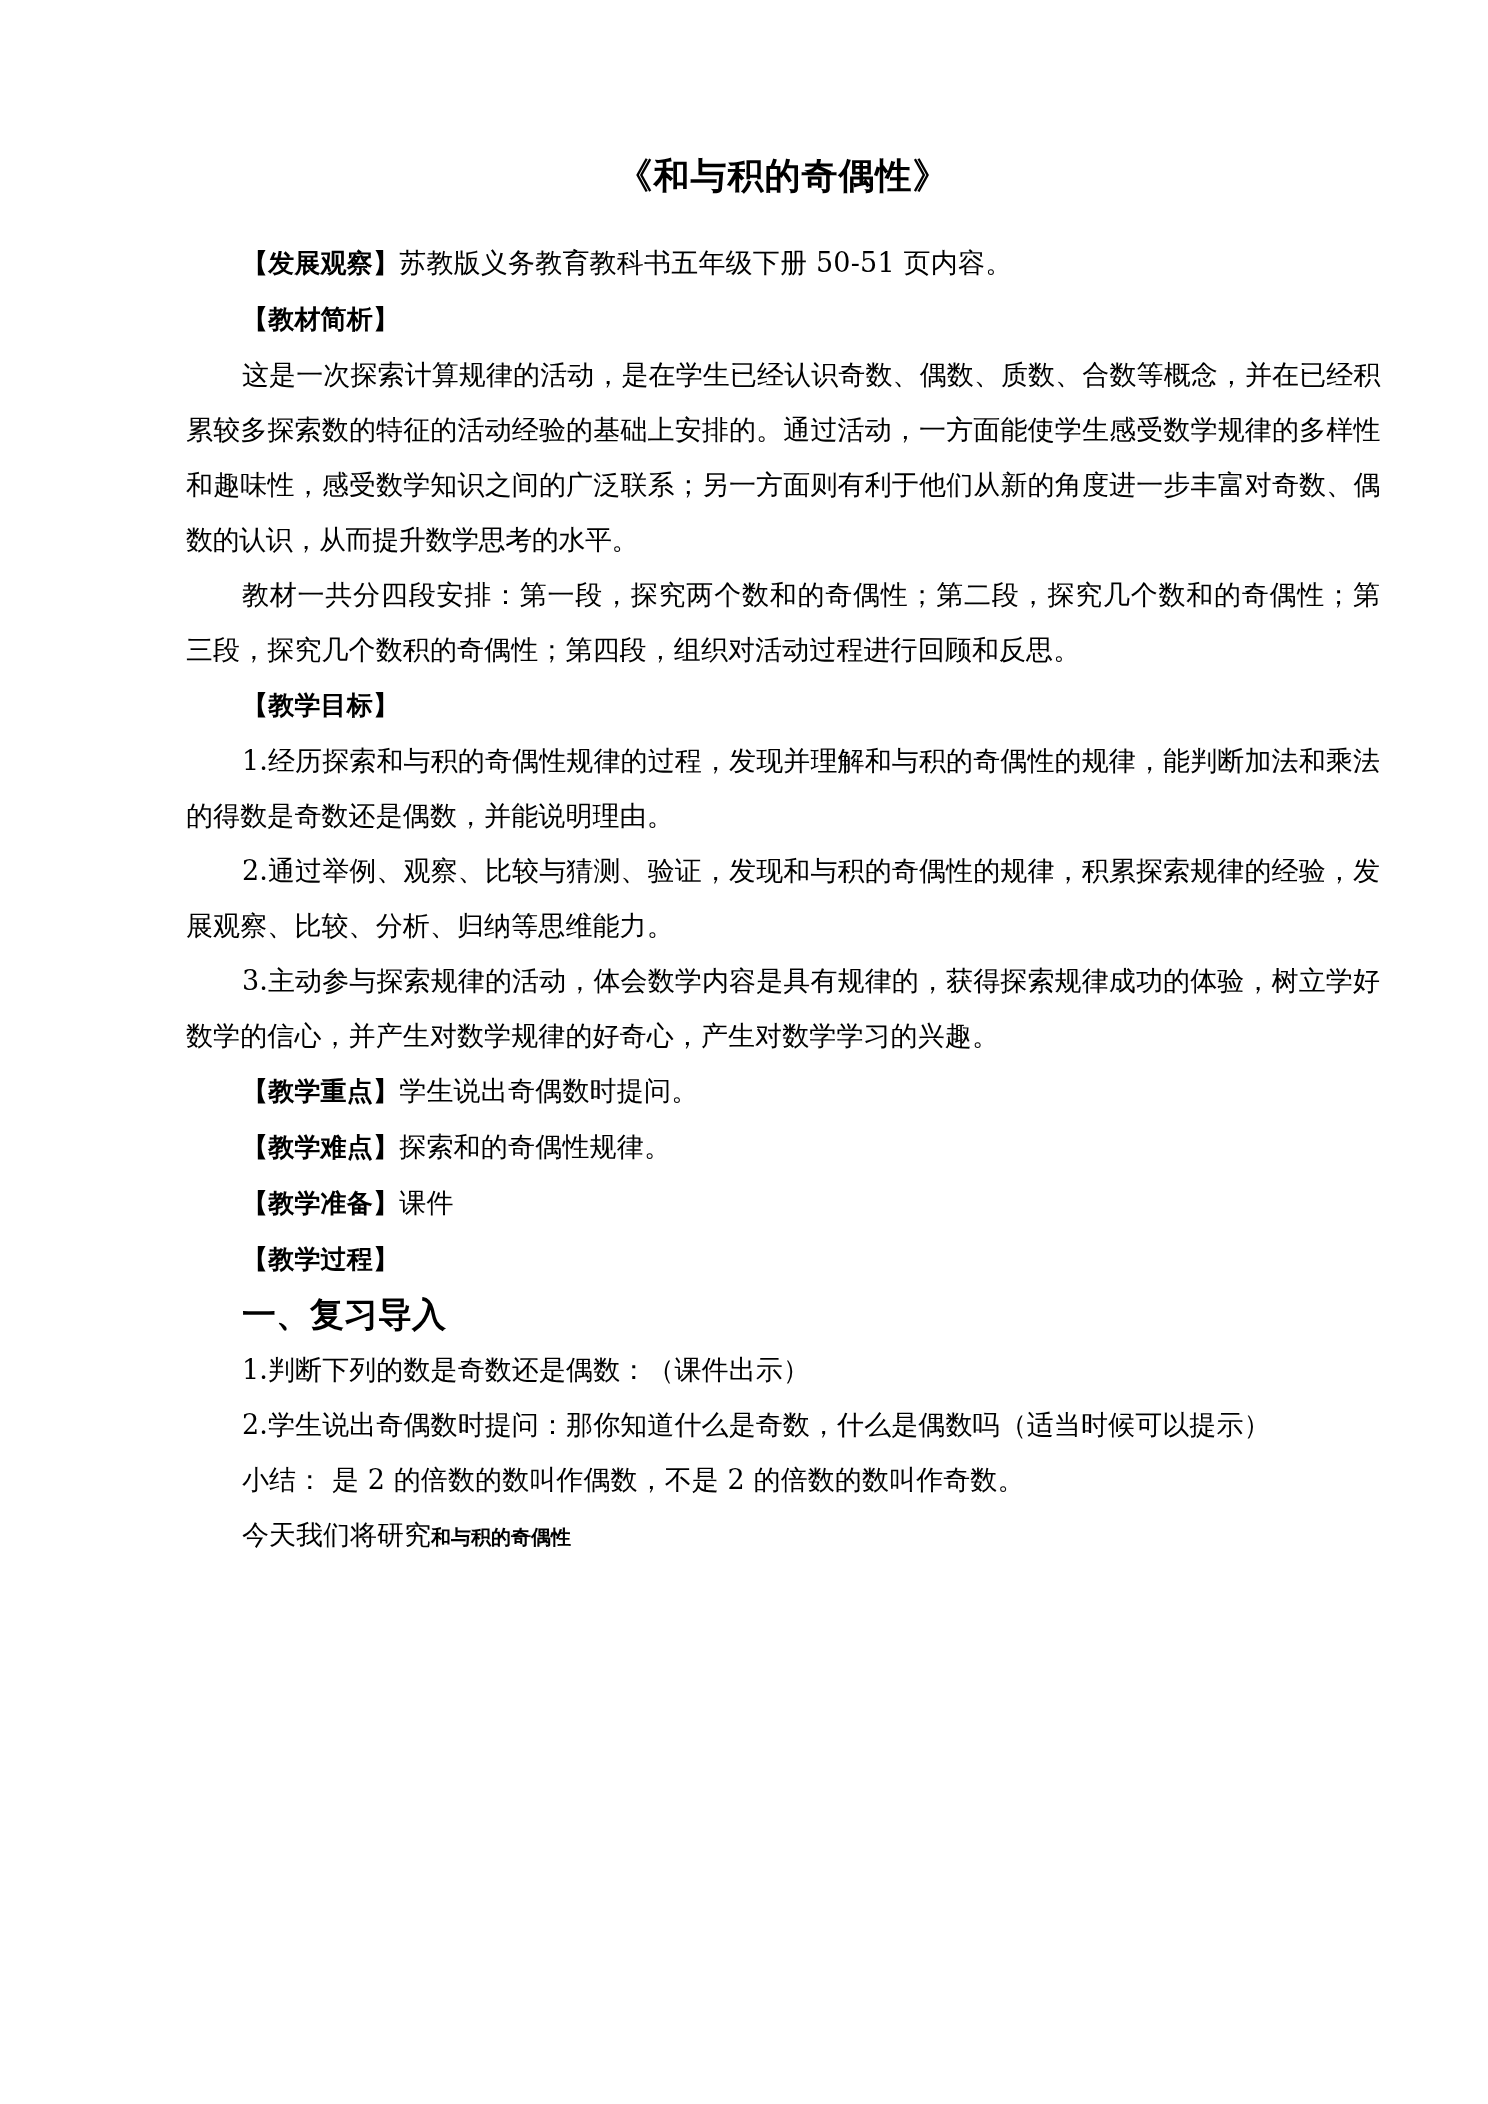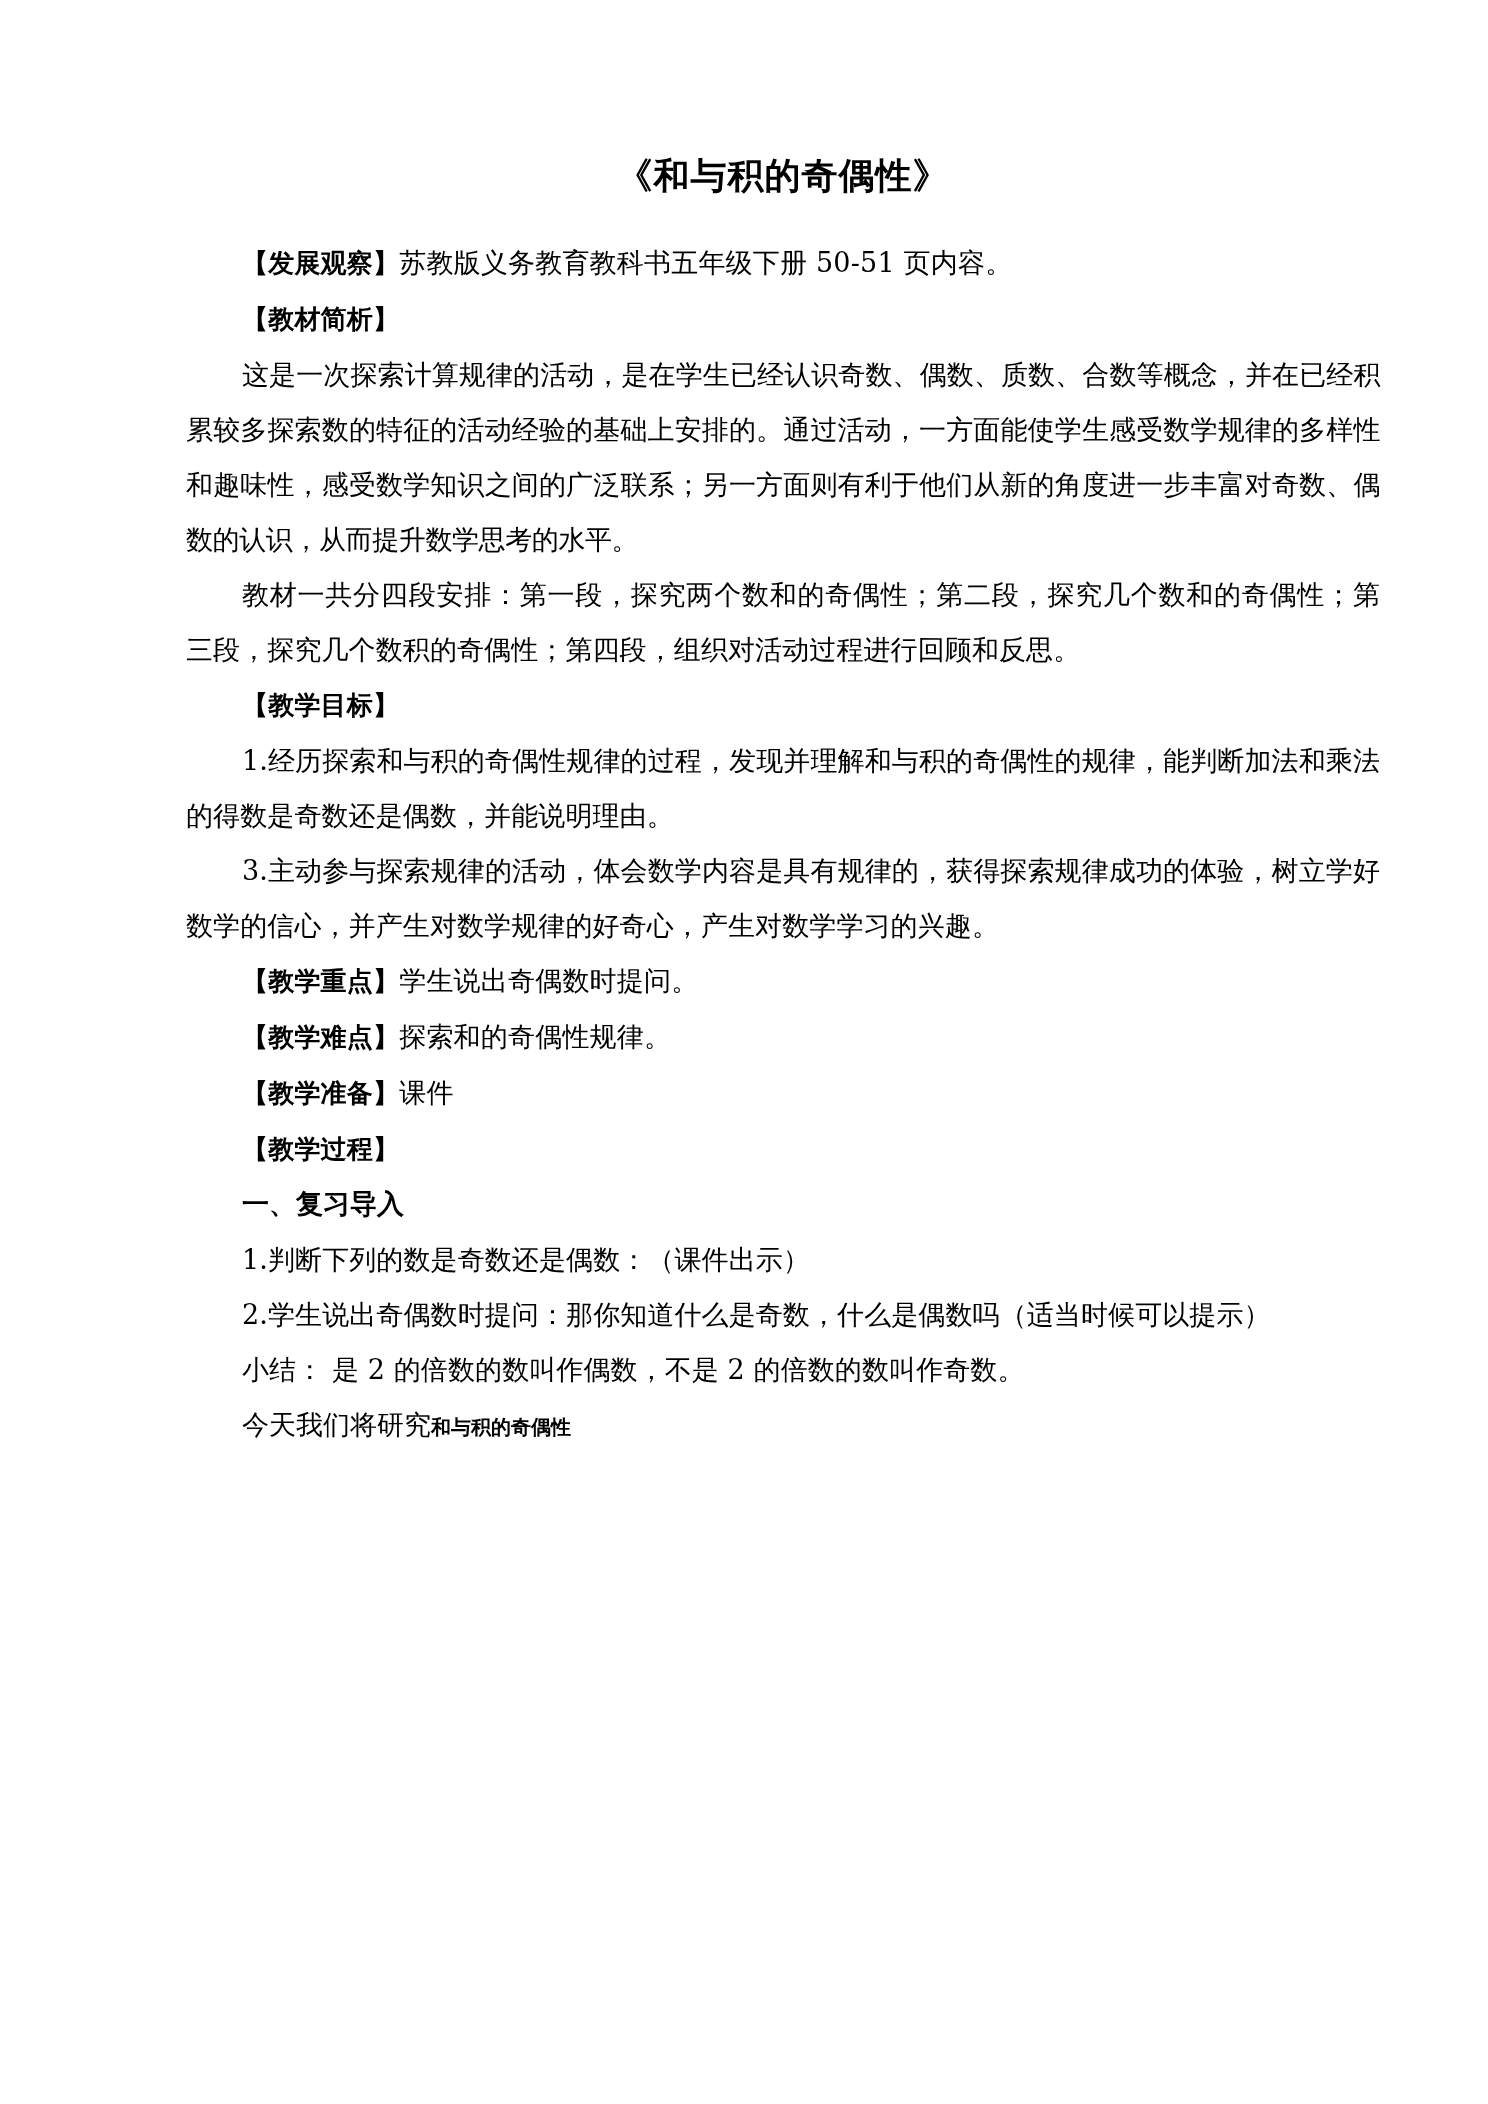--- a/index.html
+++ b/index.html
@@ -59,21 +59,21 @@
     font-weight: bold;
     font-family: "DejaVu Sans", "Liberation Sans", sans-serif;
     font-size: 26px;
   }
   .bold-inline {
     font-weight: bold;
     font-family: "DejaVu Sans", "Liberation Sans", sans-serif;
     font-size: 20px;
   }
   .subsection-head {
-    font-size: 27px;
+    font-size: 34px;
     line-height: 55px;
     margin: 0;
     text-indent: 56px;
     font-weight: bold;
     font-family: Liberation Serif, serif;
   }
   .last-line {
     text-indent: 56px;
     font-size: 27px;
     line-height: 55px;
@@ -91,20 +91,21 @@
 
   <p class="line indent"><span class="hd">【教材简析】</span></p>
 
   <p class="para para-tight">这是一次探索计算规律的活动，是在学生已经认识奇数、偶数、质数、合数等概念，并在已经积累较多探索数的特征的活动经验的基础上安排的。通过活动，一方面能使学生感受数学规律的多样性和趣味性，感受数学知识之间的广泛联系；另一方面则有利于他们从新的角度进一步丰富对奇数、偶数的认识，从而提升数学思考的水平。</p>
 
   <p class="para">教材一共分四段安排：第一段，探究两个数和的奇偶性；第二段，探究几个数和的奇偶性；第三段，探究几个数积的奇偶性；第四段，组织对活动过程进行回顾和反思。</p>
 
   <p class="line indent"><span class="hd">【教学目标】</span></p>
 
   <p class="para">1.经历探索和与积的奇偶性规律的过程，发现并理解和与积的奇偶性的规律，能判断加法和乘法的得数是奇数还是偶数，并能说明理由。</p>
+  <p class="para">2.通过举例、观察、比较与猜测、验证，发现和与积的奇偶性的规律，积累探索规律的经验，发展观察、比较、分析、归纳等思维能力。</p>
   <p class="para">3.主动参与探索规律的活动，体会数学内容是具有规律的，获得探索规律成功的体验，树立学好数学的信心，并产生对数学规律的好奇心，产生对数学学习的兴趣。</p>
 
   <p class="line indent"><span class="hd">【教学重点】</span><span>学生说出奇偶数时提问。</span></p>
 
   <p class="line indent"><span class="hd">【教学难点】</span><span>探索和的奇偶性规律。</span></p>
 
   <p class="line indent"><span class="hd">【教学准备】</span><span>课件</span></p>
 
   <p class="line indent"><span class="hd">【教学过程】</span></p>
 

